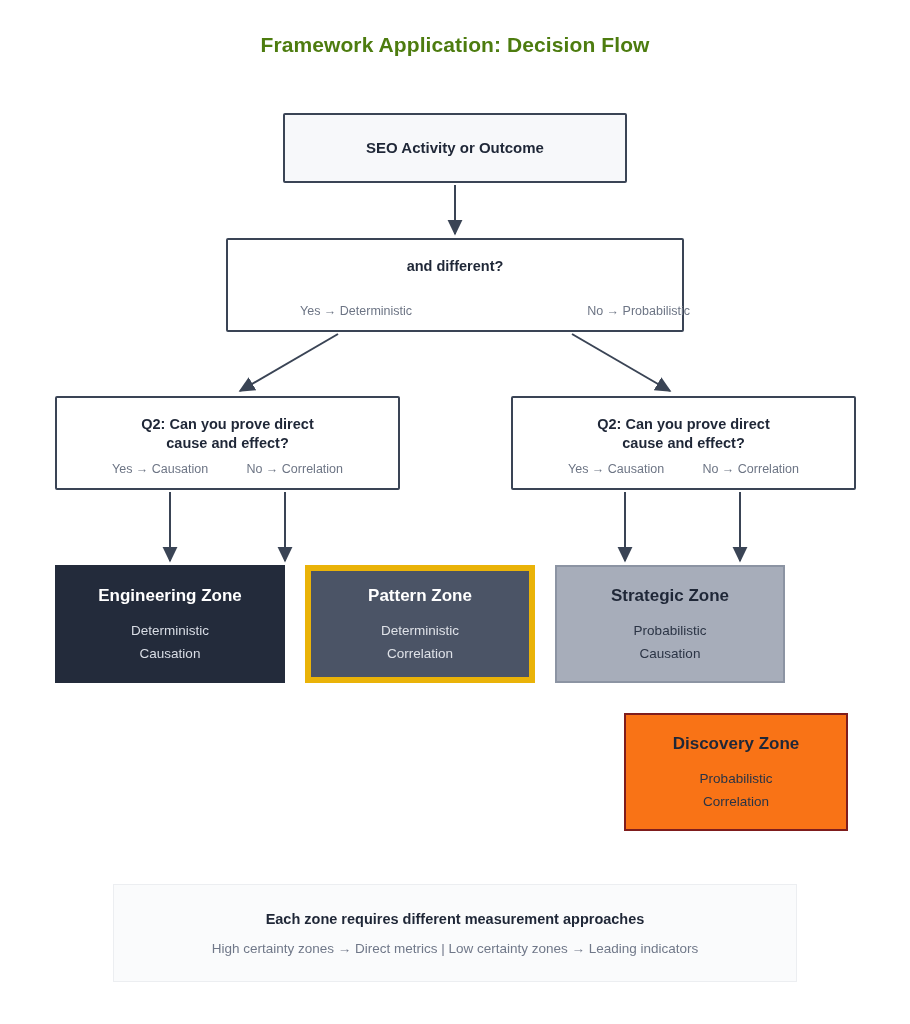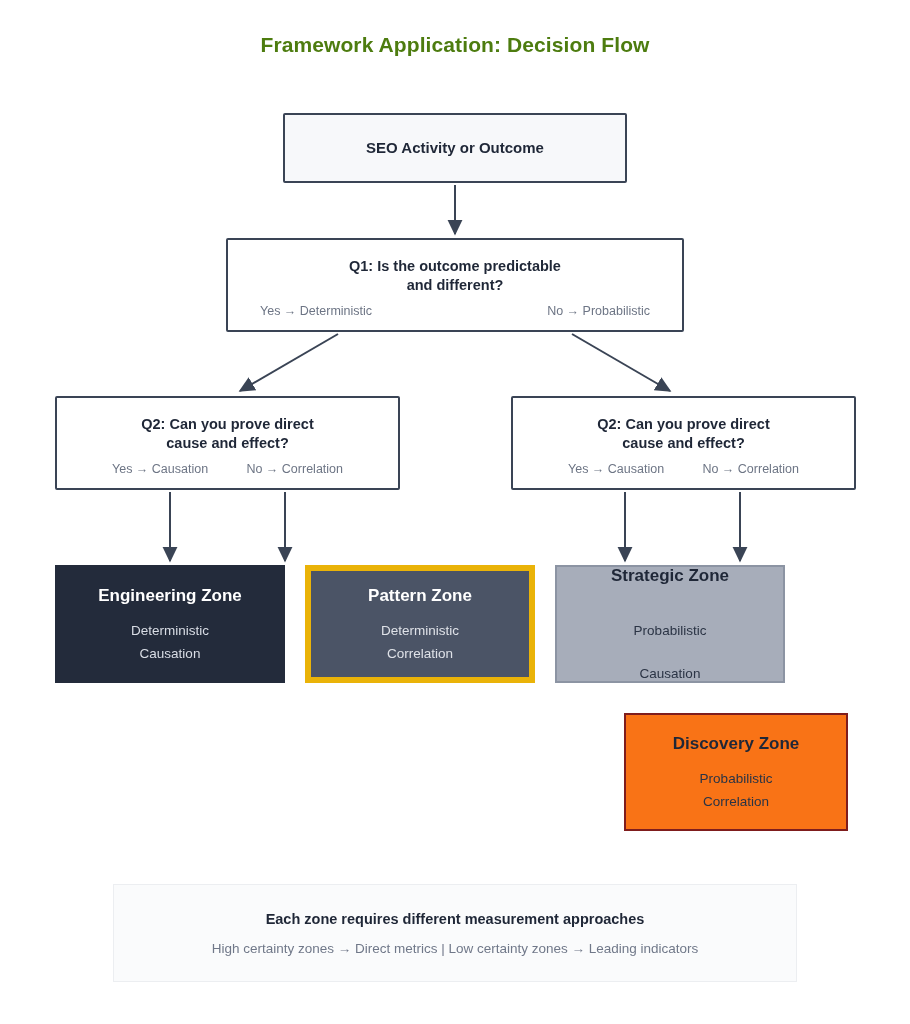--- a/index.html
+++ b/index.html
@@ -100,21 +100,21 @@
     left: 0;
   }
   .q-row .q-opt { white-space: nowrap; }
 
   #q1-node {
     left: 226px;
     top: 238px;
     width: 458px;
     height: 94px;
   }
-  #q1-node .q-row { padding: 0 32px; }
+  #q1-node .q-row { padding: 0 32px; margin-left: 40px; }
 
   #q2-left-node {
     left: 55px;
     top: 396px;
     width: 345px;
     height: 94px;
   }
   #q2-right-node {
     left: 511px;
     top: 396px;
@@ -161,21 +161,20 @@
   #zone-pattern .node-title { color: #ffffff; }
   #zone-pattern .zone-line { color: #dfe2e8; }
 
   #zone-strategic {
     left: 555px;
     top: 565px;
     width: 230px;
     height: 118px;
     background: #a7adba;
     border: 2px solid #8c94a3;
-    gap: 20px;
   }
   #zone-strategic .node-title { color: #1f2737; }
   #zone-strategic .zone-line { color: #2b3445; }
 
   #zone-discovery {
     left: 624px;
     top: 713px;
     width: 224px;
     height: 118px;
     background: #f97316;
@@ -240,21 +239,20 @@
     <line x1="625" y1="492" x2="625" y2="561" stroke="#3a4455" stroke-width="2" marker-end="url(#arrowhead)"></line>
 
     <line x1="740" y1="492" x2="740" y2="561" stroke="#3a4455" stroke-width="2" marker-end="url(#arrowhead)"></line>
   </svg>
 
   <div class="node root-node" id="root-node">
     <div class="node-title">SEO Activity or Outcome</div>
   </div>
 
   <div class="node q-node" id="q1-node">
-    <div class="node-title">Q1: Is the outcome predictable</div>
     <div class="node-title">and different?</div>
     <div class="q-row">
       <span class="q-opt">Yes → Deterministic</span>
       <span class="q-opt">No → Probabilistic</span>
     </div>
   </div>
 
   <div class="node q-node" id="q2-left-node">
     <div class="node-title">Q2: Can you prove direct</div>
     <div class="node-title">cause and effect?</div>

